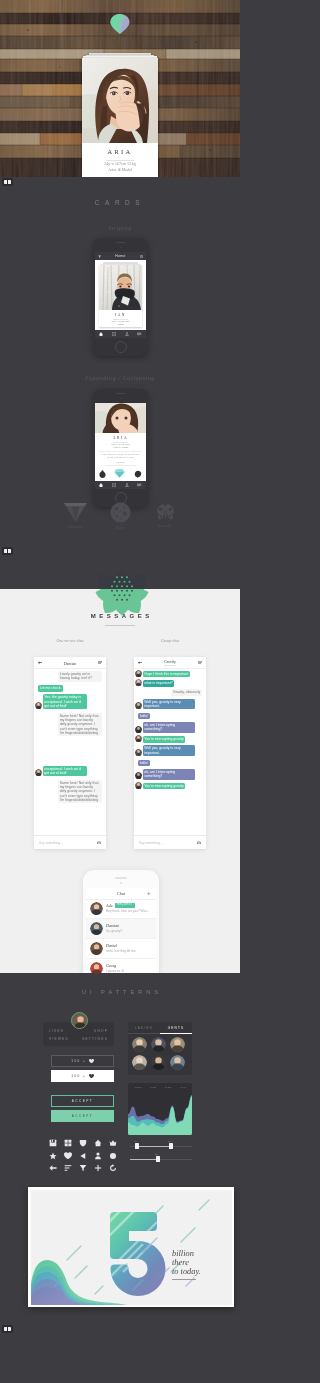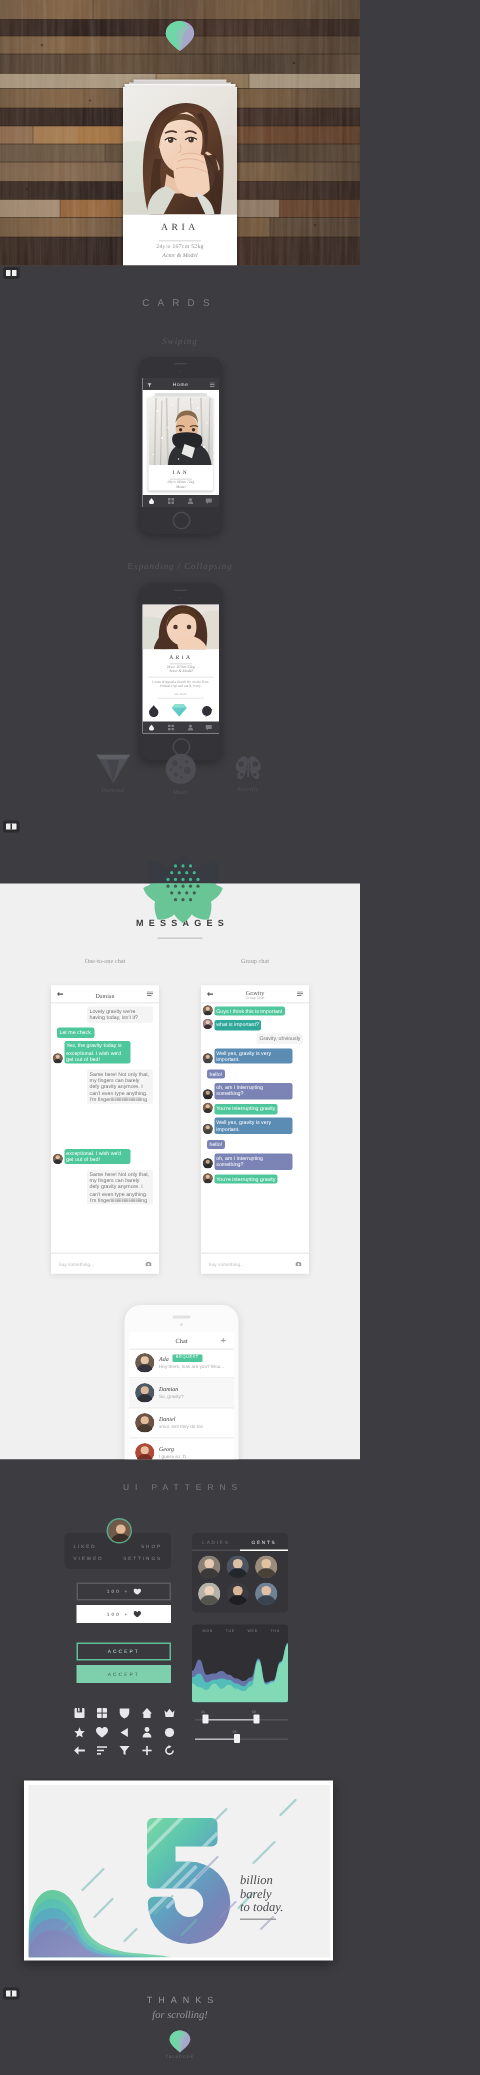--- a/index.html
+++ b/index.html
@@ -43,21 +43,21 @@
   #messages{background:#f0f0f0;}
   .msgpanel{position:absolute;background:#fff;box-shadow:0 1px 4px rgba(0,0,0,.10);}
   .bub{position:absolute;border-radius:1.5px;color:#fff;font-size:3.5px;line-height:4.3px;padding:1.1px 1.7px;box-sizing:border-box;}
   .av{position:absolute;border-radius:50%;overflow:hidden;line-height:0;font-size:0;}
 
   
   .card2{position:absolute;background:#35353a;border-radius:3px;}
   .btn{position:absolute;box-sizing:border-box;display:flex;align-items:center;justify-content:center;letter-spacing:1.4px;font-size:3.2px;}
 
   
-  #banner{background:#3d3d41;}
+  #banner{background:#3d3d41;margin-left:12px;}
 
   
   .fttl{position:absolute;width:100%;text-align:center;color:#8f8f95;letter-spacing:4.5px;font-size:6.5px;}
   .fsub{position:absolute;width:100%;text-align:center;color:#8f8f95;font-family:"Liberation Serif",serif;font-style:italic;font-size:6.5px;}
   .flink{position:absolute;width:100%;text-align:center;color:#5f5f66;font-size:3.4px;letter-spacing:.6px;}
 </style>
 </head>
 <body>
 
 <div id="page">
@@ -822,21 +822,21 @@
         </g>
         <g stroke="#8b8fc2" stroke-width="1.4" opacity=".5" stroke-linecap="round">
           <line x1="112" y1="62" x2="126" y2="48"></line>
               <line x1="128" y1="88" x2="138" y2="78"></line>
           <line x1="155" y1="96" x2="163" y2="88"></line>
         </g>
       </svg>
     </div>
     <div style="position:absolute;left:144px;top:62px;width:56px;font-family:'Liberation Serif',serif;font-style:italic;font-size:8.4px;line-height:9px;color:#4a4a4e">
       <div>billion</div>
-      <div>barely</div>
+      <div>there</div>
       <div>to today.</div>
       <div style="margin-top:3px;width:24px;height:1px;background:#9b9b9e"></div>
     </div>
   </div>
 </div>
 
 <div class="sec" id="uipat" style="top:973px;height:212px;background:#3d3d41">
   <div style="position:absolute;left:0;top:16px;width:240px;text-align:center;color:#797980;letter-spacing:4px;font-size:5.6px;text-indent:4px">UI PATTERNS</div>
 
   <div class="card2" style="left:43px;top:49px;width:71px;height:24px;border-radius:3px;background:#353539">
@@ -992,37 +992,20 @@
     <div style="position:absolute;left:38px;top:-1.5px;font-size:2.4px;color:#8e8e95">68</div>
   </div>
   <div style="position:absolute;left:130px;top:181px;width:62px;height:10px">
     <div style="position:absolute;left:0;top:5px;width:62px;height:.8px;background:#53535a"></div>
     <div style="position:absolute;left:0;top:5px;width:28px;height:.8px;background:#b9b9bf"></div>
     <div style="position:absolute;left:26px;top:2.4px;width:4.4px;height:6px;background:#f2f2f4;border-radius:.6px"></div>
     <div style="position:absolute;left:25px;top:-1.5px;font-size:2.4px;color:#8e8e95">28</div>
   </div>
 </div>
 
-<div class="sec" id="footer" style="top:1323px;height:60px;background:#3d3d41">
-  <div class="fttl" style="top:8px;font-size:6px;letter-spacing:4px;text-indent:4px;color:#95959b">THANKS</div>
-  <div class="fsub" style="top:16px;font-size:7px;color:#95959b">for scrolling!</div>
-  <svg style="position:absolute;left:112px;top:30px" width="16" height="16" viewBox="0 0 44 44">
-    <defs>
-      <linearGradient id="gemg2" x1="0" y1="0" x2=".9" y2="1">
-        <stop offset="0" stop-color="#5fd39f"></stop>
-            <stop offset=".5" stop-color="#83c9b3"></stop>
-        <stop offset="1" stop-color="#9a9bc4"></stop>
-      </linearGradient>
-    </defs>
-    <path d="M22 2 C33.5 2 41 9.5 41 18.5 C41 26 32 34 22 42 C12 34 3 26 3 18.5 C3 9.5 10.5 2 22 2 Z" fill="#a6a7ca"></path>
-    <path d="M22 2 C10.5 2 3 9.5 3 18.5 C3 26 12 34 22 42 C19 32 17 22 19.5 16 C21.5 11 26 8.5 31 7.5 C28.4 4.3 25.5 2 22 2 Z" fill="#6ed7a5"></path>
-    <path d="M31 7.5 C26 8.5 21.5 11 19.5 16 C17 22 19 32 22 42 C23.5 37.5 25 32 25.5 26 C26.2 18.5 30 12 35.5 11 C34.3 9.6 32.8 8.4 31 7.5 Z" fill="#8ec4b8"></path>
-  </svg>
-  <div class="flink" style="top:46px">facebook</div>
-</div>
 
 <div class="badge" style="left:2px;top:1325px">
       <b></b>
     </div>
 <div class="badge" style="left:2px;top:547px">
       <b></b>
     </div>
 
 </div>
 

